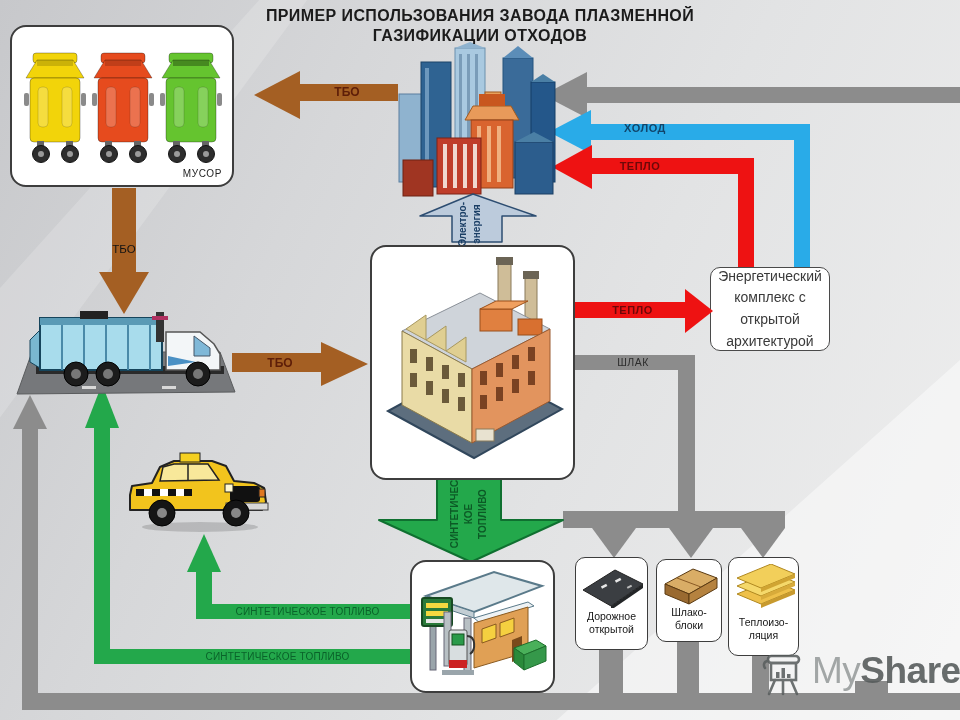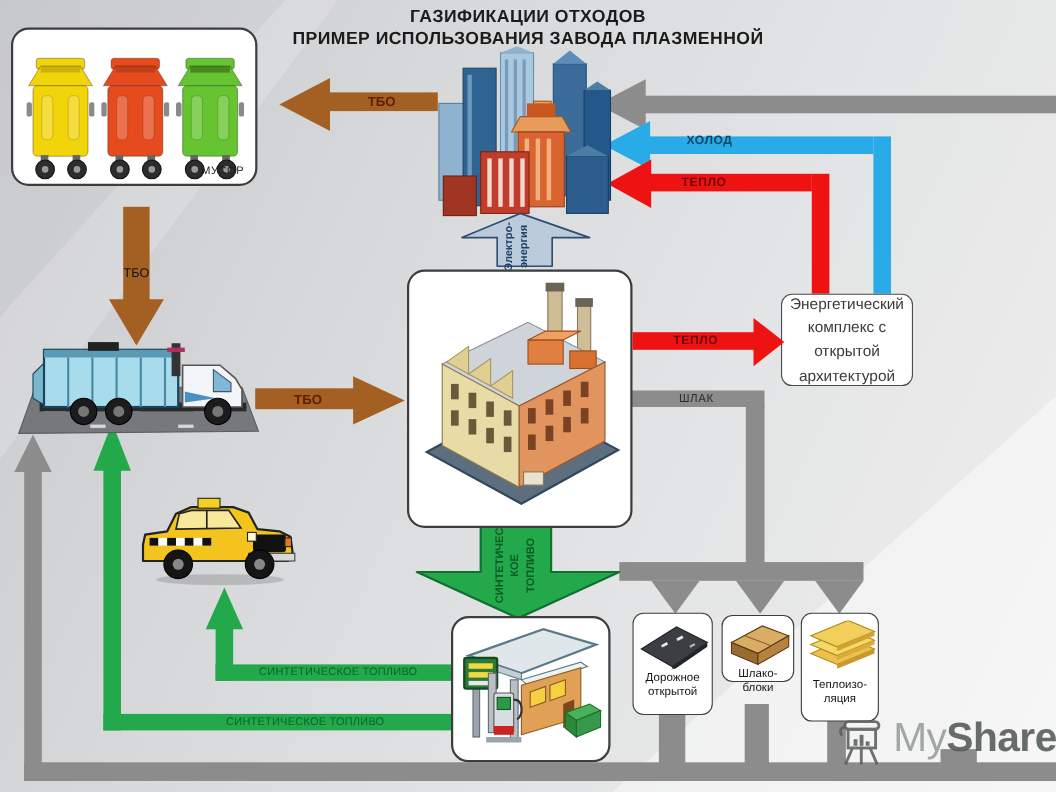--- a/index.html
+++ b/index.html
@@ -170,21 +170,21 @@
   <div class="bar red-f" style="left:738px;top:158px;width:16px;height:109px;z-index:1"></div>
   <div class="tri" style="left:549px;top:145px;border-top-width:22px;border-bottom-width:22px;border-right:40px solid var(--heat-red,#ee1212);z-index:1"></div>
   <div class="lbl flow-lbl-red" style="left:590px;top:158px;width:100px;line-height:16px;z-index:2">ТЕПЛО</div>
 
   <div class="bar red-f" style="left:575px;top:302px;width:112px;height:16px;z-index:5"></div>
   <div class="tri" style="left:685px;top:289px;border-top-width:22px;border-bottom-width:22px;border-left:28px solid var(--heat-red,#ee1212);z-index:5"></div>
   <div class="lbl flow-lbl-red" style="left:585px;top:302px;width:95px;line-height:16px;z-index:6">ТЕПЛО</div>
 
   <div class="lbl flow-lbl-gray" style="left:598px;top:355px;width:70px;line-height:15px;z-index:2">ШЛАК</div>
 
-  <div class="panel" style="left:10px;top:25px;width:224px;height:144px;z-index:4">
+  <div class="panel" style="left:10px;top:25px;width:224px;height:162px;z-index:4">
     <svg class="abs" style="left:12px;top:24px;--bin:var(--bin-yellow,#f2d40a)" width="62" height="114" viewBox="0 0 62 114">
       <rect x="9" y="2" width="44" height="10" rx="3" style="fill:var(--bin)" stroke="rgba(0,0,0,.3)"></rect>
       <polygon points="2,27 13,9 49,9 60,27" style="fill:var(--bin)" stroke="rgba(0,0,0,.28)"></polygon>
       <rect x="13" y="9" width="36" height="6" fill="rgba(0,0,0,.16)"></rect>
       <rect x="6" y="27" width="50" height="64" rx="4" style="fill:var(--bin)" stroke="rgba(0,0,0,.3)"></rect>
       <rect x="14" y="36" width="10" height="40" rx="4" fill="rgba(255,255,255,.22)" stroke="rgba(0,0,0,.15)"></rect>
       <rect x="38" y="36" width="10" height="40" rx="4" fill="rgba(255,255,255,.22)" stroke="rgba(0,0,0,.15)"></rect>
       <rect x="0" y="42" width="5" height="13" rx="2" fill="#8a8a8a"></rect>
         <rect x="57" y="42" width="5" height="13" rx="2" fill="#8a8a8a"></rect>
       <rect x="13" y="90" width="7" height="9" fill="#666"></rect>
@@ -336,21 +336,21 @@
       <polygon points="32,42 64,20 64,24 32,46" fill="#232527"></polygon>
       <rect x="22" y="21" width="6" height="2.5" fill="#e8e8e8" transform="rotate(-28 25 22)"></rect>
       <rect x="36" y="15" width="6" height="2.5" fill="#e8e8e8" transform="rotate(-28 39 16)"></rect>
       <rect x="48" y="22" width="5" height="2" fill="#bbb" transform="rotate(-28 50 23)"></rect>
     </svg>
     <div class="prod-lbl" style="top:52px">
       <div>Дорожное</div>
       <div>открытой</div>
     </div>
   </div>
-  <div class="panel-sm" style="left:656px;top:559px;width:66px;height:61px;z-index:4">
+  <div class="panel-sm" style="left:656px;top:559px;width:66px;height:83px;z-index:4">
     <svg class="abs" style="left:4px;top:4px" width="58" height="42" viewBox="0 0 58 42">
       <polygon points="4,20 32,5 56,14 28,30" fill="#d9ad66" stroke="#5a3a12"></polygon>
       <polygon points="4,20 28,30 28,40 4,30" fill="#9a6a30" stroke="#5a3a12"></polygon>
       <polygon points="28,30 56,14 56,24 28,40" fill="#b5823f" stroke="#5a3a12"></polygon>
       <line x1="16" y1="14" x2="40" y2="23" stroke="#8a5a24" stroke-width="1"></line>
     </svg>
     <div class="prod-lbl" style="top:46px">
       <div>Шлако-</div>
       <div>блоки</div>
     </div>
@@ -364,22 +364,22 @@
       <polygon points="6,14 40,0 64,10 30,24" fill="#f2cf5a" stroke="#b08820"></polygon>
       <polygon points="30,24 64,10 64,14 30,28" fill="#d0a432"></polygon>
     </svg>
     <div class="prod-lbl" style="top:58px">
       <div>Теплоизо-</div>
       <div>ляция</div>
     </div>
   </div>
 
   <div class="title" style="z-index:6">
+    <div>ПРИМЕР ИСПОЛЬЗОВАНИЯ ЗАВОДА ПЛАЗМЕННОЙ</div>
     <div>ГАЗИФИКАЦИИ ОТХОДОВ</div>
-    <div>ПРИМЕР ИСПОЛЬЗОВАНИЯ ЗАВОДА ПЛАЗМЕННОЙ</div>
   </div>
 
   <div class="wm" style="z-index:7">
     <svg width="46" height="50" viewBox="0 0 46 50" style="margin-right:6px">
       <g fill="none" stroke="#5a5f5f" stroke-width="2.6" stroke-linecap="round">
         <path d="M8,13 C4,13 3,17 5,20"></path>
         <rect x="8" y="8" width="31" height="7" rx="3.5"></rect>
         <rect x="11" y="15" width="25" height="17"></rect>
         <path d="M15,32 L9,46"></path>
           <path d="M23,32 L23,46"></path>

